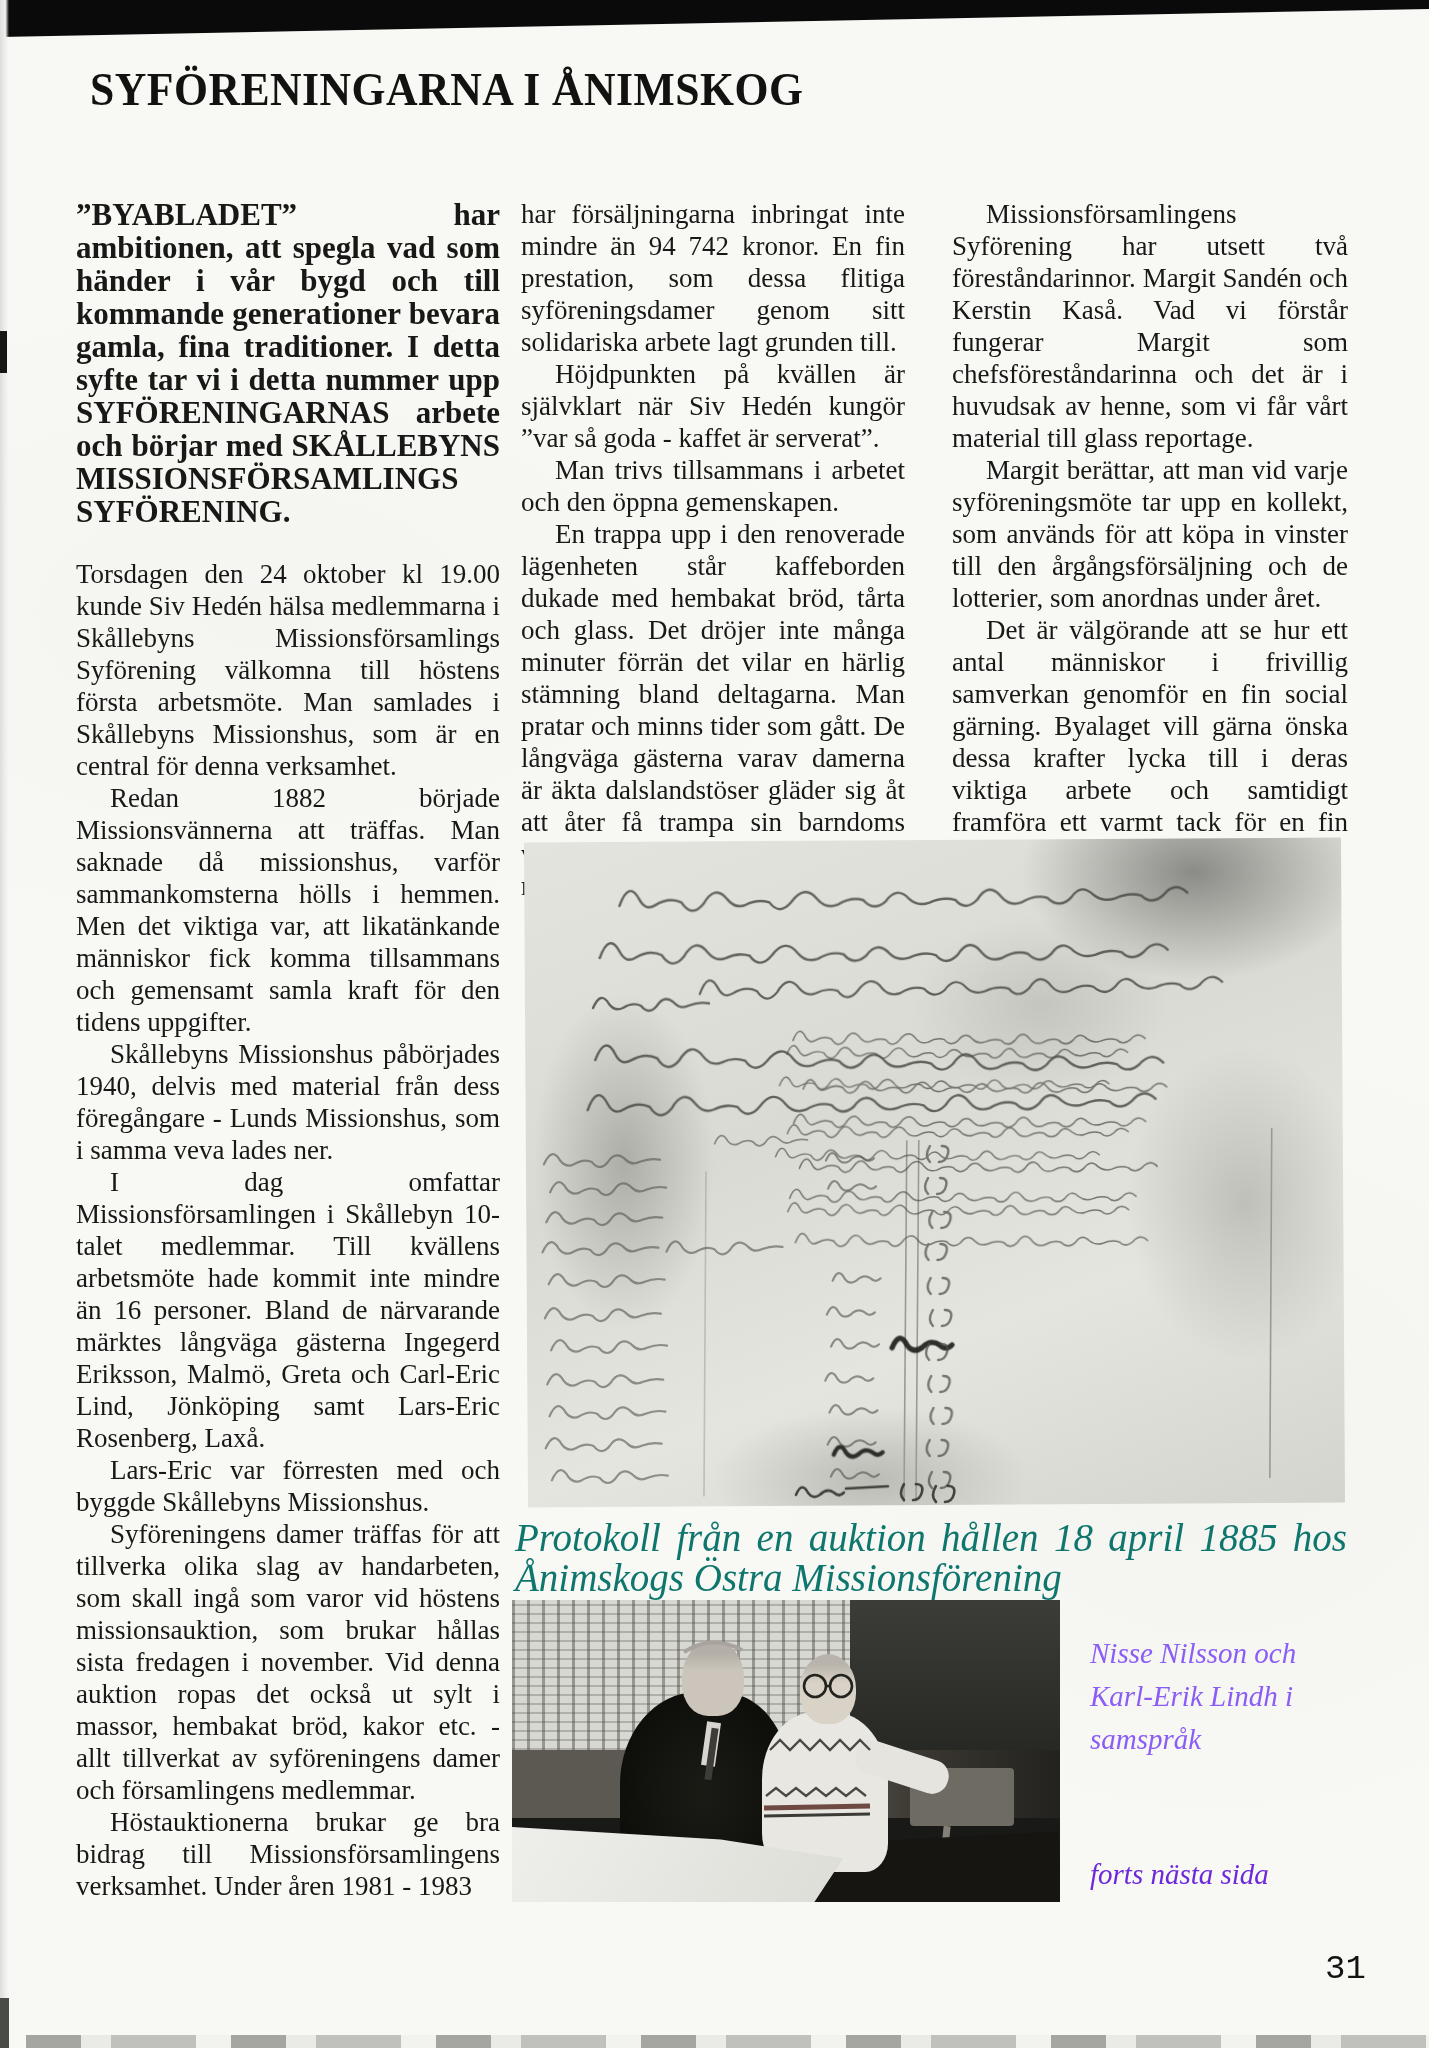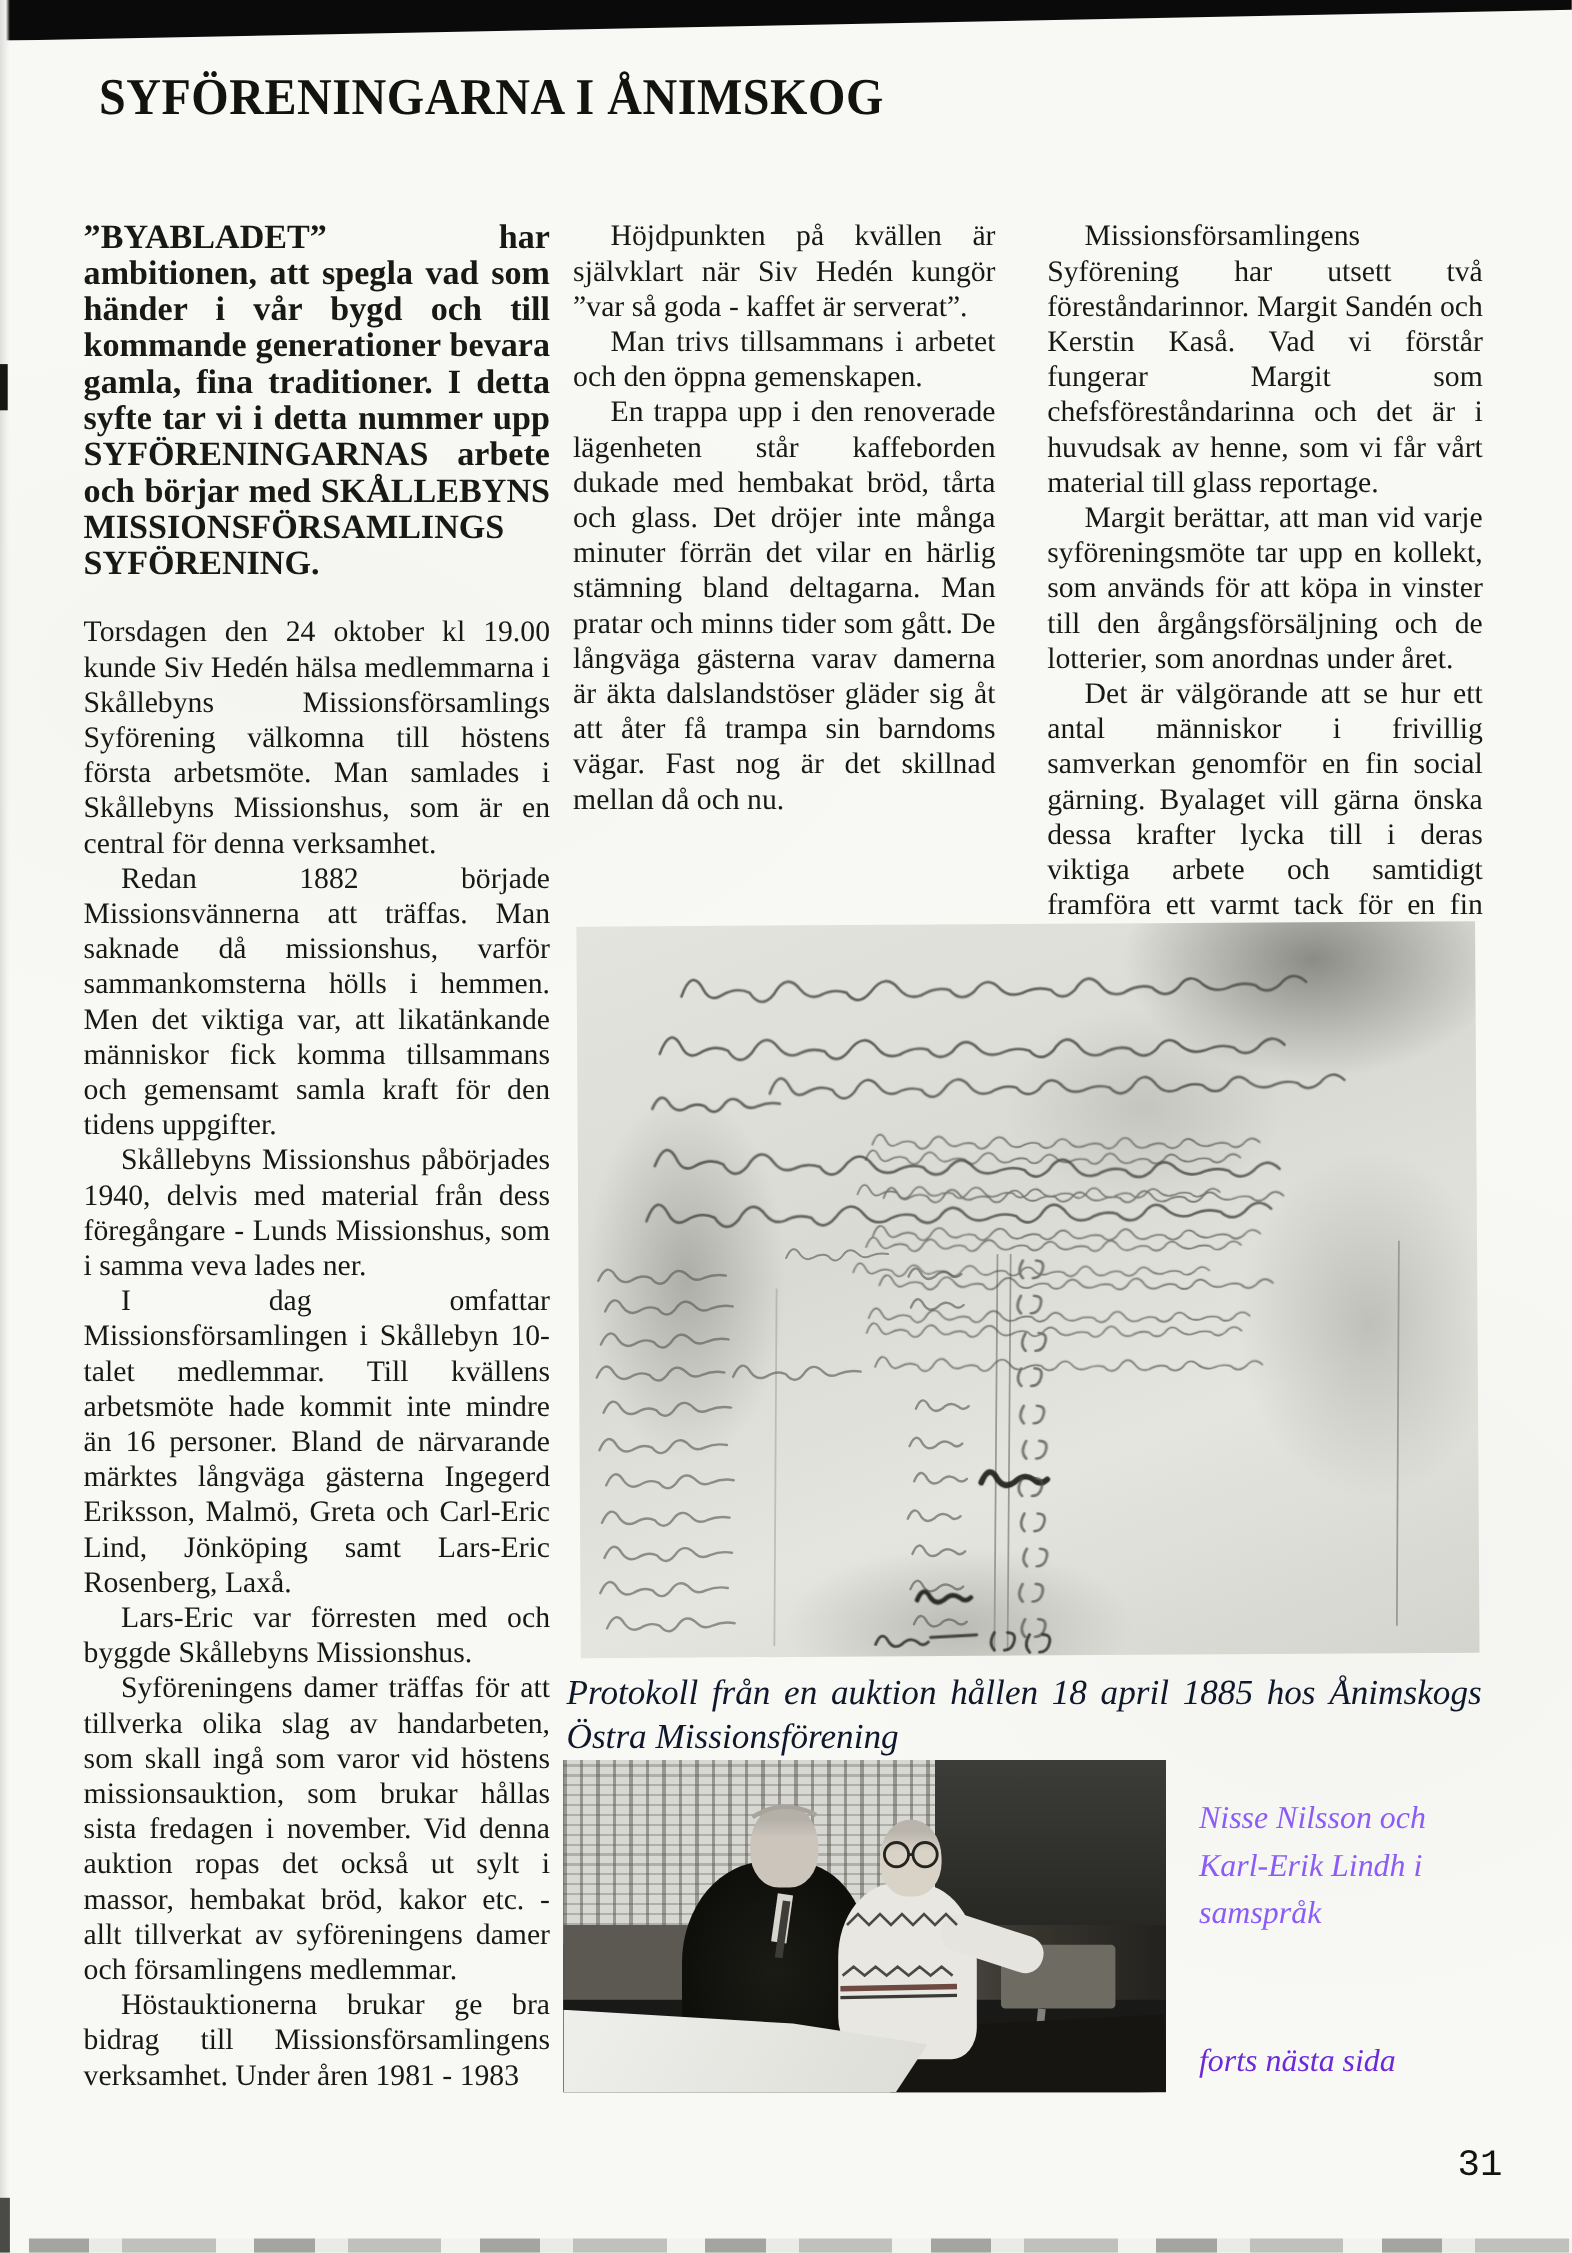--- a/index.html
+++ b/index.html
@@ -49,21 +49,21 @@
       radial-gradient(130px 240px at 12% 48%, rgba(100,100,94,.38), transparent 70%),
       radial-gradient(160px 210px at 88% 55%, rgba(115,115,108,.32), transparent 75%),
       radial-gradient(220px 100px at 42% 96%, rgba(105,105,99,.3), transparent 72%),
       radial-gradient(170px 120px at 63% 25%, rgba(120,120,112,.22), transparent 75%),
       linear-gradient(160deg,#e4e4df,#dadad4 40%,#e5e5e0 68%,#d4d4ce);
   }
   .photo-protocol svg{position:absolute;left:0;top:0;}
   
   .caption-protocol{
     position:absolute;left:515px;top:1518px;width:832px;
-    font-style:italic;font-size:32px;line-height:40px;text-align:justify;color:#0f172a;
+    font-style:italic;font-size:39px;line-height:40px;text-align:justify;color:#0f766e;
   }
   
   .photo-men{position:absolute;left:512px;top:1600px;width:548px;height:302px;background:#21211f;overflow:hidden;}
   .pm-curtain{
     position:absolute;left:0;top:0;width:345px;height:168px;
     background:
       repeating-linear-gradient(0deg, rgba(70,70,66,.28) 0 2px, transparent 2px 9px),
       repeating-linear-gradient(90deg,#97978f 0 3px,#d8d8d2 3px 15px);
   }
   .pm-wall-right{position:absolute;right:0;top:0;width:210px;height:175px;background:linear-gradient(180deg,#3c3c39,#242421);}
@@ -104,20 +104,21 @@
   <p>Torsdagen den 24 oktober kl 19.00 kunde Siv Hedén hälsa medlemmarna i Skållebyns Missionsförsamlings Syförening välkomna till höstens första arbetsmöte. Man samlades i Skållebyns Missionshus, som är en central för denna verksamhet.</p>
   <p class="indent">Redan 1882 började Missionsvännerna att träffas. Man saknade då missionshus, varför sammankomsterna hölls i hemmen. Men det viktiga var, att likatänkande människor fick komma tillsammans och gemensamt samla kraft för den tidens uppgifter.</p>
   <p class="indent">Skållebyns Missionshus påbörjades 1940, delvis med material från dess föregångare - Lunds Missionshus, som i samma veva lades ner.</p>
   <p class="indent">I dag omfattar Missionsförsamlingen i Skållebyn 10-talet medlemmar. Till kvällens arbetsmöte hade kommit inte mindre än 16 personer. Bland de närvarande märktes långväga gästerna Ingegerd Eriksson, Malmö, Greta och Carl-Eric Lind, Jönköping samt Lars-Eric Rosenberg, Laxå.</p>
   <p class="indent">Lars-Eric var förresten med och byggde Skållebyns Missionshus.</p>
   <p class="indent">Syföreningens damer träffas för att tillverka olika slag av handarbeten, som skall ingå som varor vid höstens missionsauktion, som brukar hållas sista fredagen i november. Vid denna auktion ropas det också ut sylt i massor, hembakat bröd, kakor etc. - allt tillverkat av syföreningens damer och församlingens medlemmar.</p>
   <p class="indent">Höstauktionerna brukar ge bra bidrag till Missionsförsamlingens verksamhet. Under åren 1981 - 1983</p>
 </div>
 
 <div class="col col-2">
+  <p>har försäljningarna inbringat inte mindre än 94 742 kronor. En fin prestation, som dessa flitiga syföreningsdamer genom sitt solidariska arbete lagt grunden till.</p>
   <p class="indent">Höjdpunkten på kvällen är självklart när Siv Hedén kungör ”var så goda - kaffet är serverat”.</p>
   <p class="indent">Man trivs tillsammans i arbetet och den öppna gemenskapen.</p>
   <p class="indent">En trappa upp i den renoverade lägenheten står kaffeborden dukade med hembakat bröd, tårta och glass. Det dröjer inte många minuter förrän det vilar en härlig stämning bland deltagarna. Man pratar och minns tider som gått. De långväga gästerna varav damerna är äkta dalslandstöser gläder sig åt att åter få trampa sin barndoms vägar. Fast nog är det skillnad mellan då och nu.</p>
 </div>
 
 <div class="col col-3">
   <p class="indent">Missionsförsamlingens Syförening har utsett två föreståndarinnor. Margit Sandén och Kerstin Kaså. Vad vi förstår fungerar Margit som chefsföreståndarinna och det är i huvudsak av henne, som vi får vårt material till glass reportage.</p>
   <p class="indent">Margit berättar, att man vid varje syföreningsmöte tar upp en kollekt, som används för att köpa in vinster till den årgångsförsäljning och de lotterier, som anordnas under året.</p>
   <p class="indent">Det är välgörande att se hur ett antal människor i frivillig samverkan genomför en fin social gärning. Byalaget vill gärna önska dessa krafter lycka till i deras viktiga arbete och samtidigt framföra ett varmt tack för en fin kväll.</p>
   <p class="credit">Text: Karl-Erik Eklund</p>

